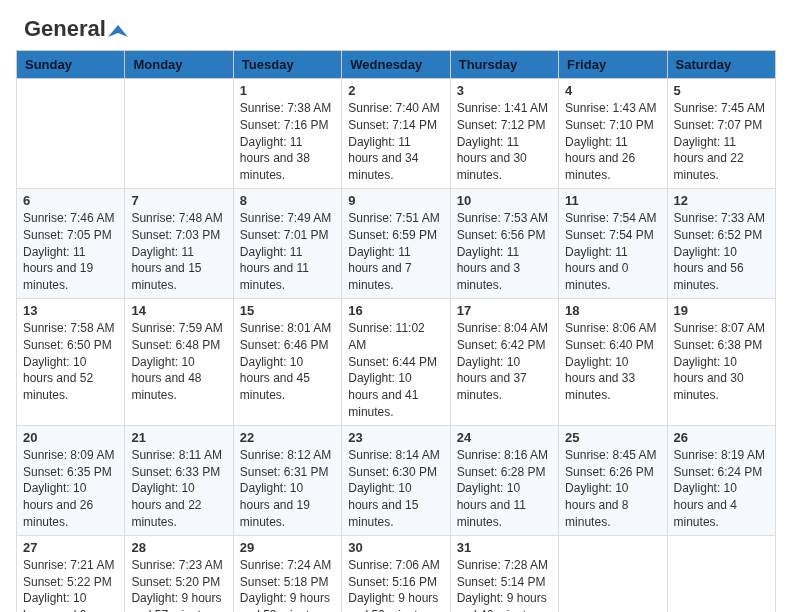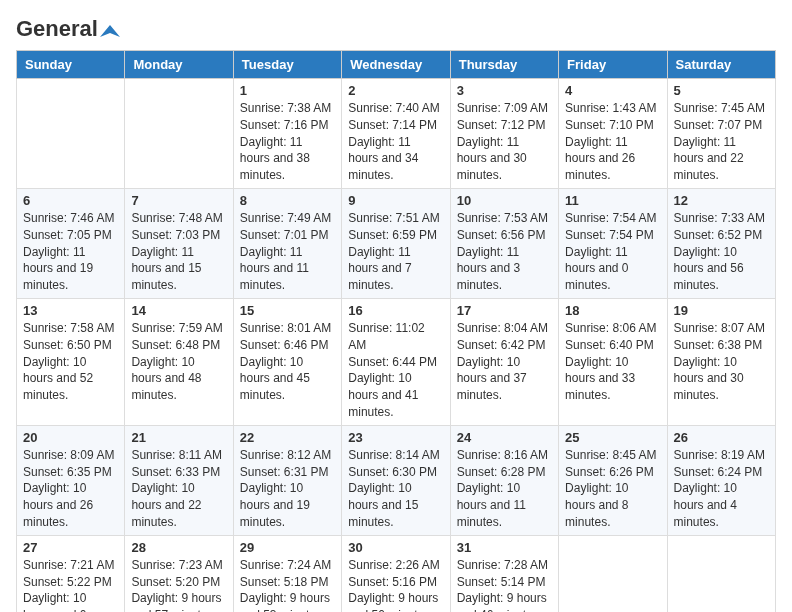--- a/index.html
+++ b/index.html
@@ -13,20 +13,21 @@
     .header {
       display: flex;
       justify-content: space-between;
       align-items: flex-start;
       margin-bottom: 12px;
     }
     .logo {
       display: flex;
       flex-direction: column;
       align-items: flex-start;
+      margin-left: 8px;
     }
     .logo-wrapper {
       display: flex;
       align-items: center;
       gap: 4px;
     }
     .title-area {
       text-align: right;
     }
     .month-title {
@@ -39,21 +40,21 @@
       font-size: 15px;
       color: #555;
     }
     .calendar {
       width: 100%;
       border-collapse: collapse;
       border: 1px solid #ccc;
     }
     .calendar th {
       background: #2a7abf;
-      color: #ffffff;
+      color: #0f172a;
       padding: 6px 8px;
       font-size: 13px;
       font-weight: bold;
       text-align: left;
       border: 1px solid #ccc;
     }
     .calendar td {
       vertical-align: top;
       padding: 4px 6px;
       border: 1px solid #ddd;
@@ -119,21 +120,21 @@
         <td>
           <span class="day-number">1</span>
           <div class="cell-content"><span>Sunrise: 7:38 AM</span><br><span>Sunset: 7:16 PM</span><br><span>Daylight: 11 hours and 38 minutes.</span></div>
         </td>
         <td>
           <span class="day-number">2</span>
           <div class="cell-content"><span>Sunrise: 7:40 AM</span><br><span>Sunset: 7:14 PM</span><br><span>Daylight: 11 hours and 34 minutes.</span></div>
         </td>
         <td>
           <span class="day-number">3</span>
-          <div class="cell-content"><span>Sunrise: 7:09 AM</span><br><span>Sunset: 7:12 PM</span><br><span>Daylight: 11 hours and 30 minutes.</span></div>
+          <div class="cell-content"><span>Sunrise: 1:41 AM</span><br><span>Sunset: 7:12 PM</span><br><span>Daylight: 11 hours and 30 minutes.</span></div>
         </td>
         <td>
           <span class="day-number">4</span>
           <div class="cell-content"><span>Sunrise: 1:43 AM</span><br><span>Sunset: 7:10 PM</span><br><span>Daylight: 11 hours and 26 minutes.</span></div>
         </td>
         <td>
           <span class="day-number">5</span>
           <div class="cell-content"><span>Sunrise: 7:45 AM</span><br><span>Sunset: 7:07 PM</span><br><span>Daylight: 11 hours and 22 minutes.</span></div>
         </td>
       </tr>
@@ -235,21 +236,21 @@
         <td>
           <span class="day-number">28</span>
           <div class="cell-content"><span>Sunrise: 7:23 AM</span><br><span>Sunset: 5:20 PM</span><br><span>Daylight: 9 hours and 57 minutes.</span></div>
         </td>
         <td>
           <span class="day-number">29</span>
           <div class="cell-content"><span>Sunrise: 7:24 AM</span><br><span>Sunset: 5:18 PM</span><br><span>Daylight: 9 hours and 53 minutes.</span></div>
         </td>
         <td>
           <span class="day-number">30</span>
-          <div class="cell-content"><span>Sunrise: 2:26 AM</span><br><span>Sunset: 5:16 PM</span><br><span>Daylight: 9 hours and 50 minutes.</span></div>
+          <div class="cell-content"><span>Sunrise: 7:06 AM</span><br><span>Sunset: 5:16 PM</span><br><span>Daylight: 9 hours and 50 minutes.</span></div>
         </td>
         <td>
           <span class="day-number">31</span>
           <div class="cell-content"><span>Sunrise: 7:28 AM</span><br><span>Sunset: 5:14 PM</span><br><span>Daylight: 9 hours and 46 minutes.</span></div>
         </td>
         <td class="empty-cell"></td>
         <td class="empty-cell"></td>
       </tr>
     </tbody>
 </table>

